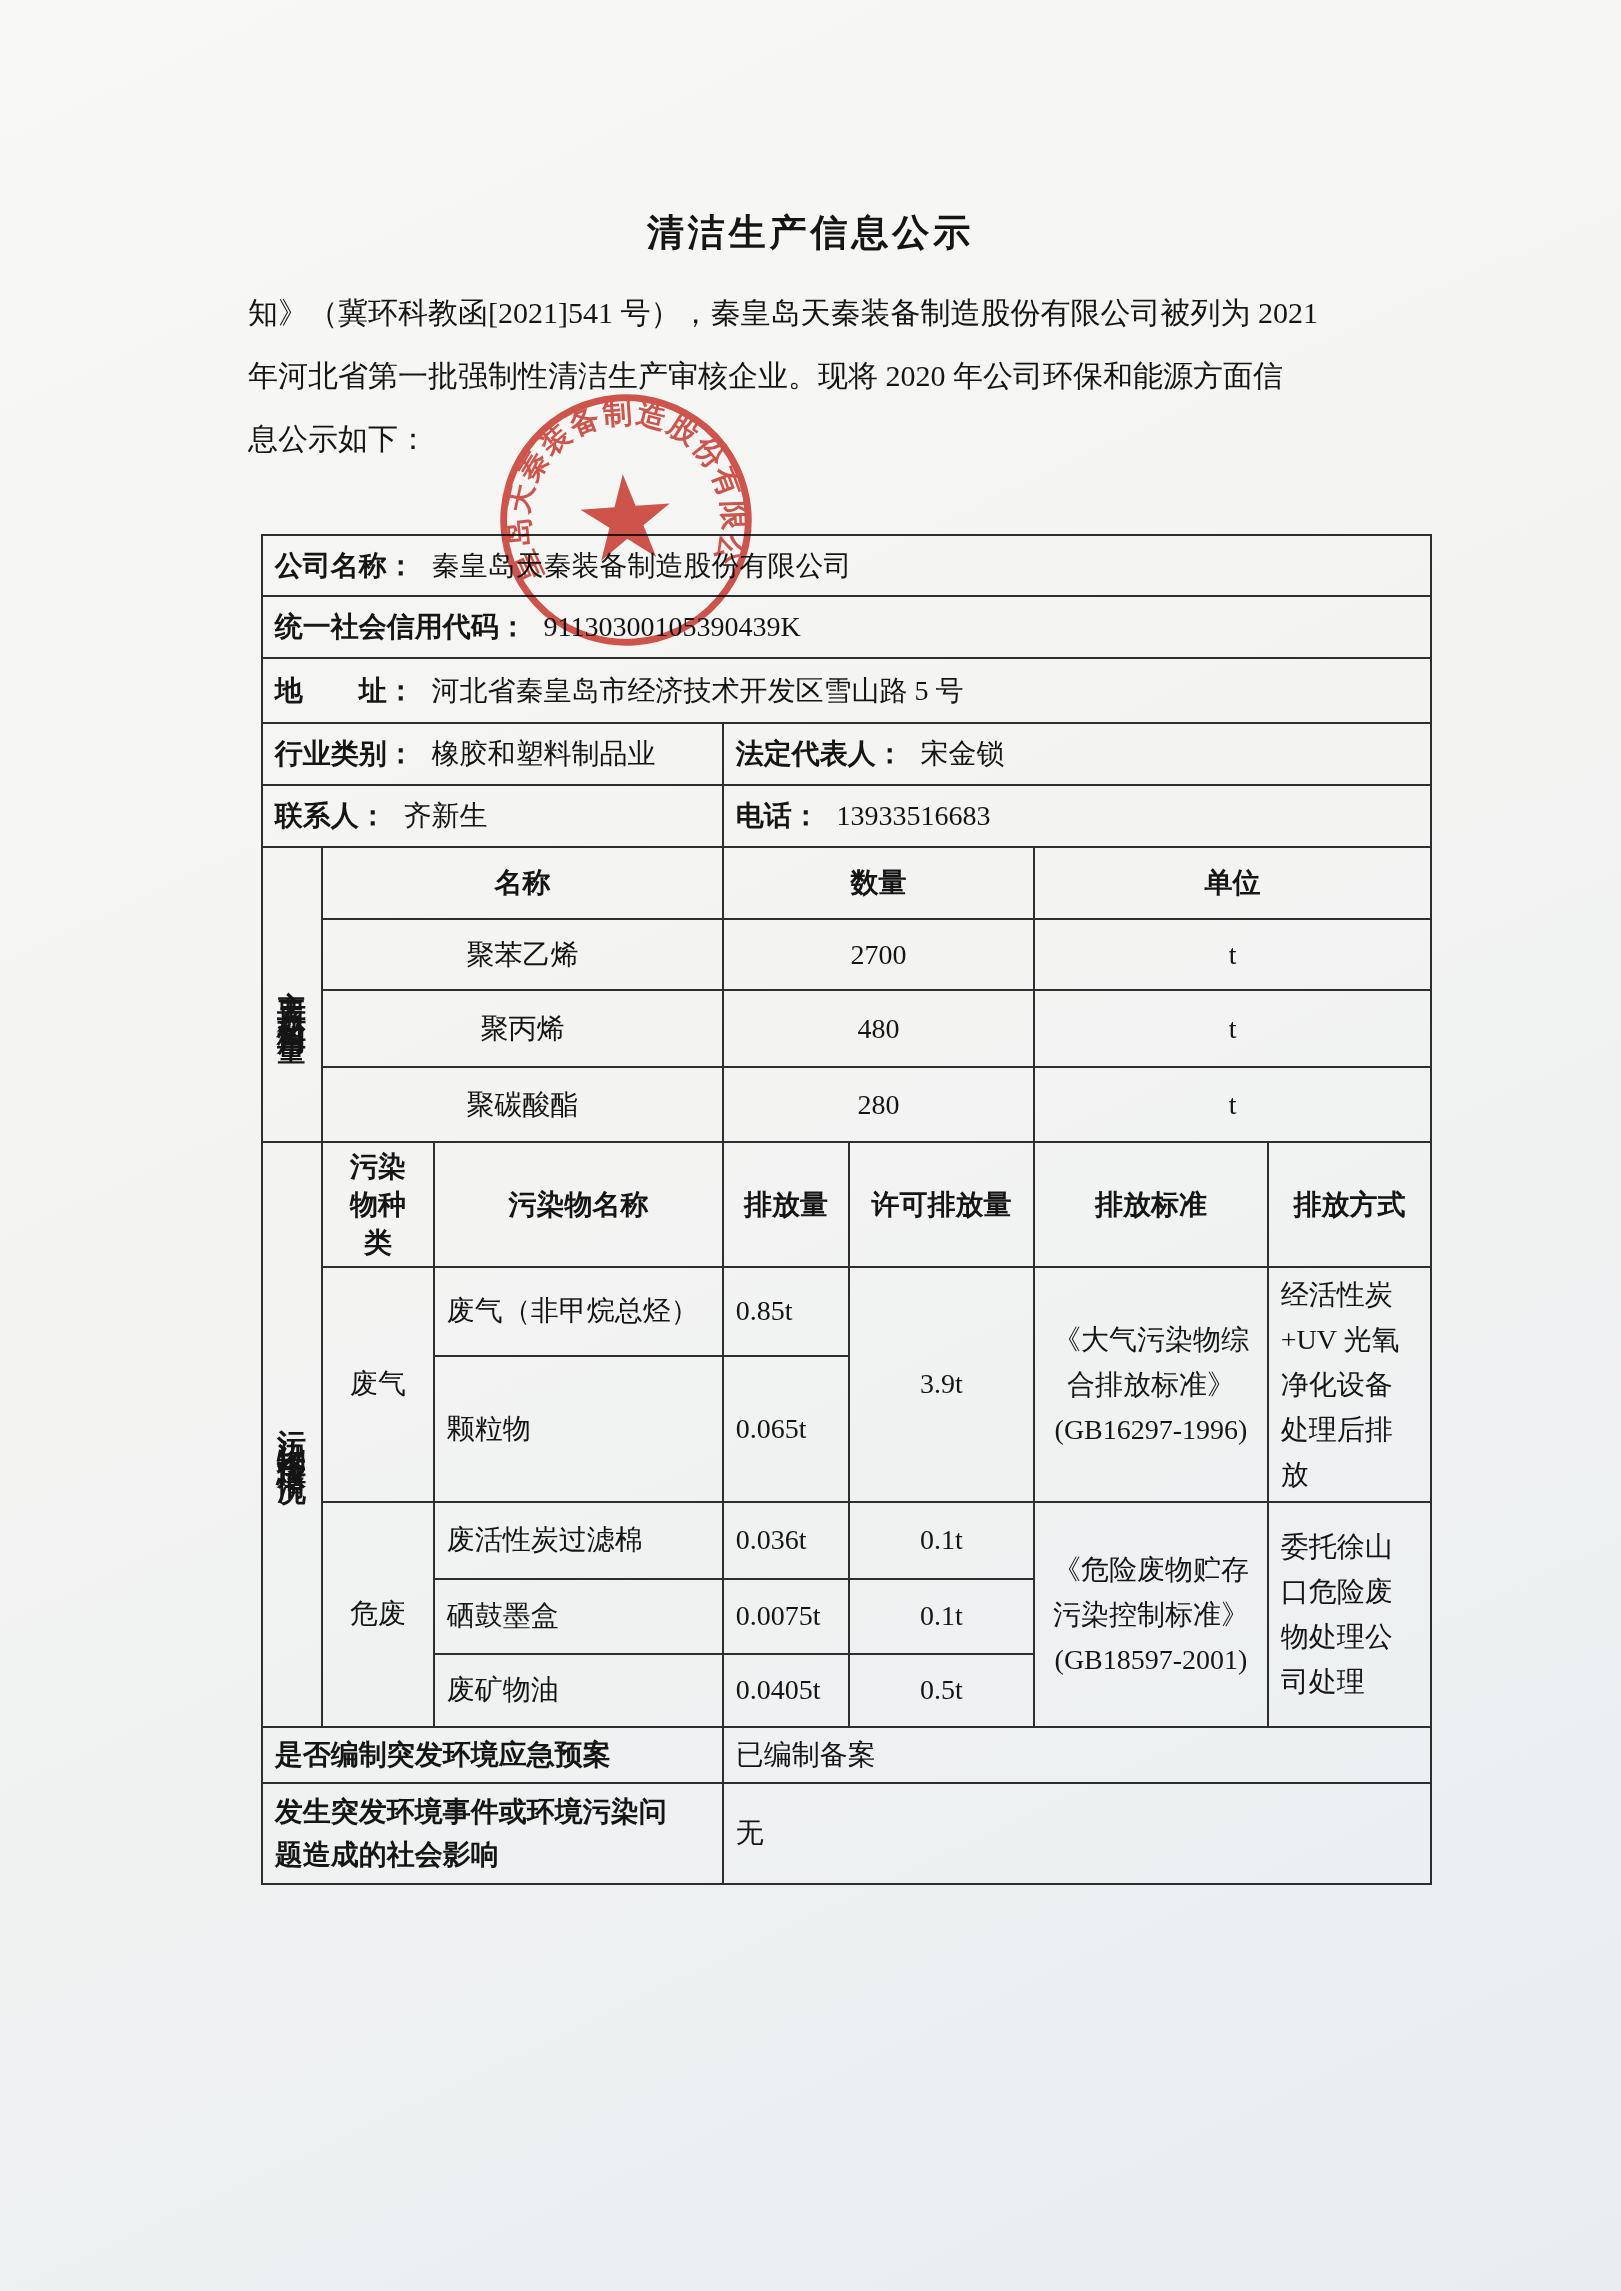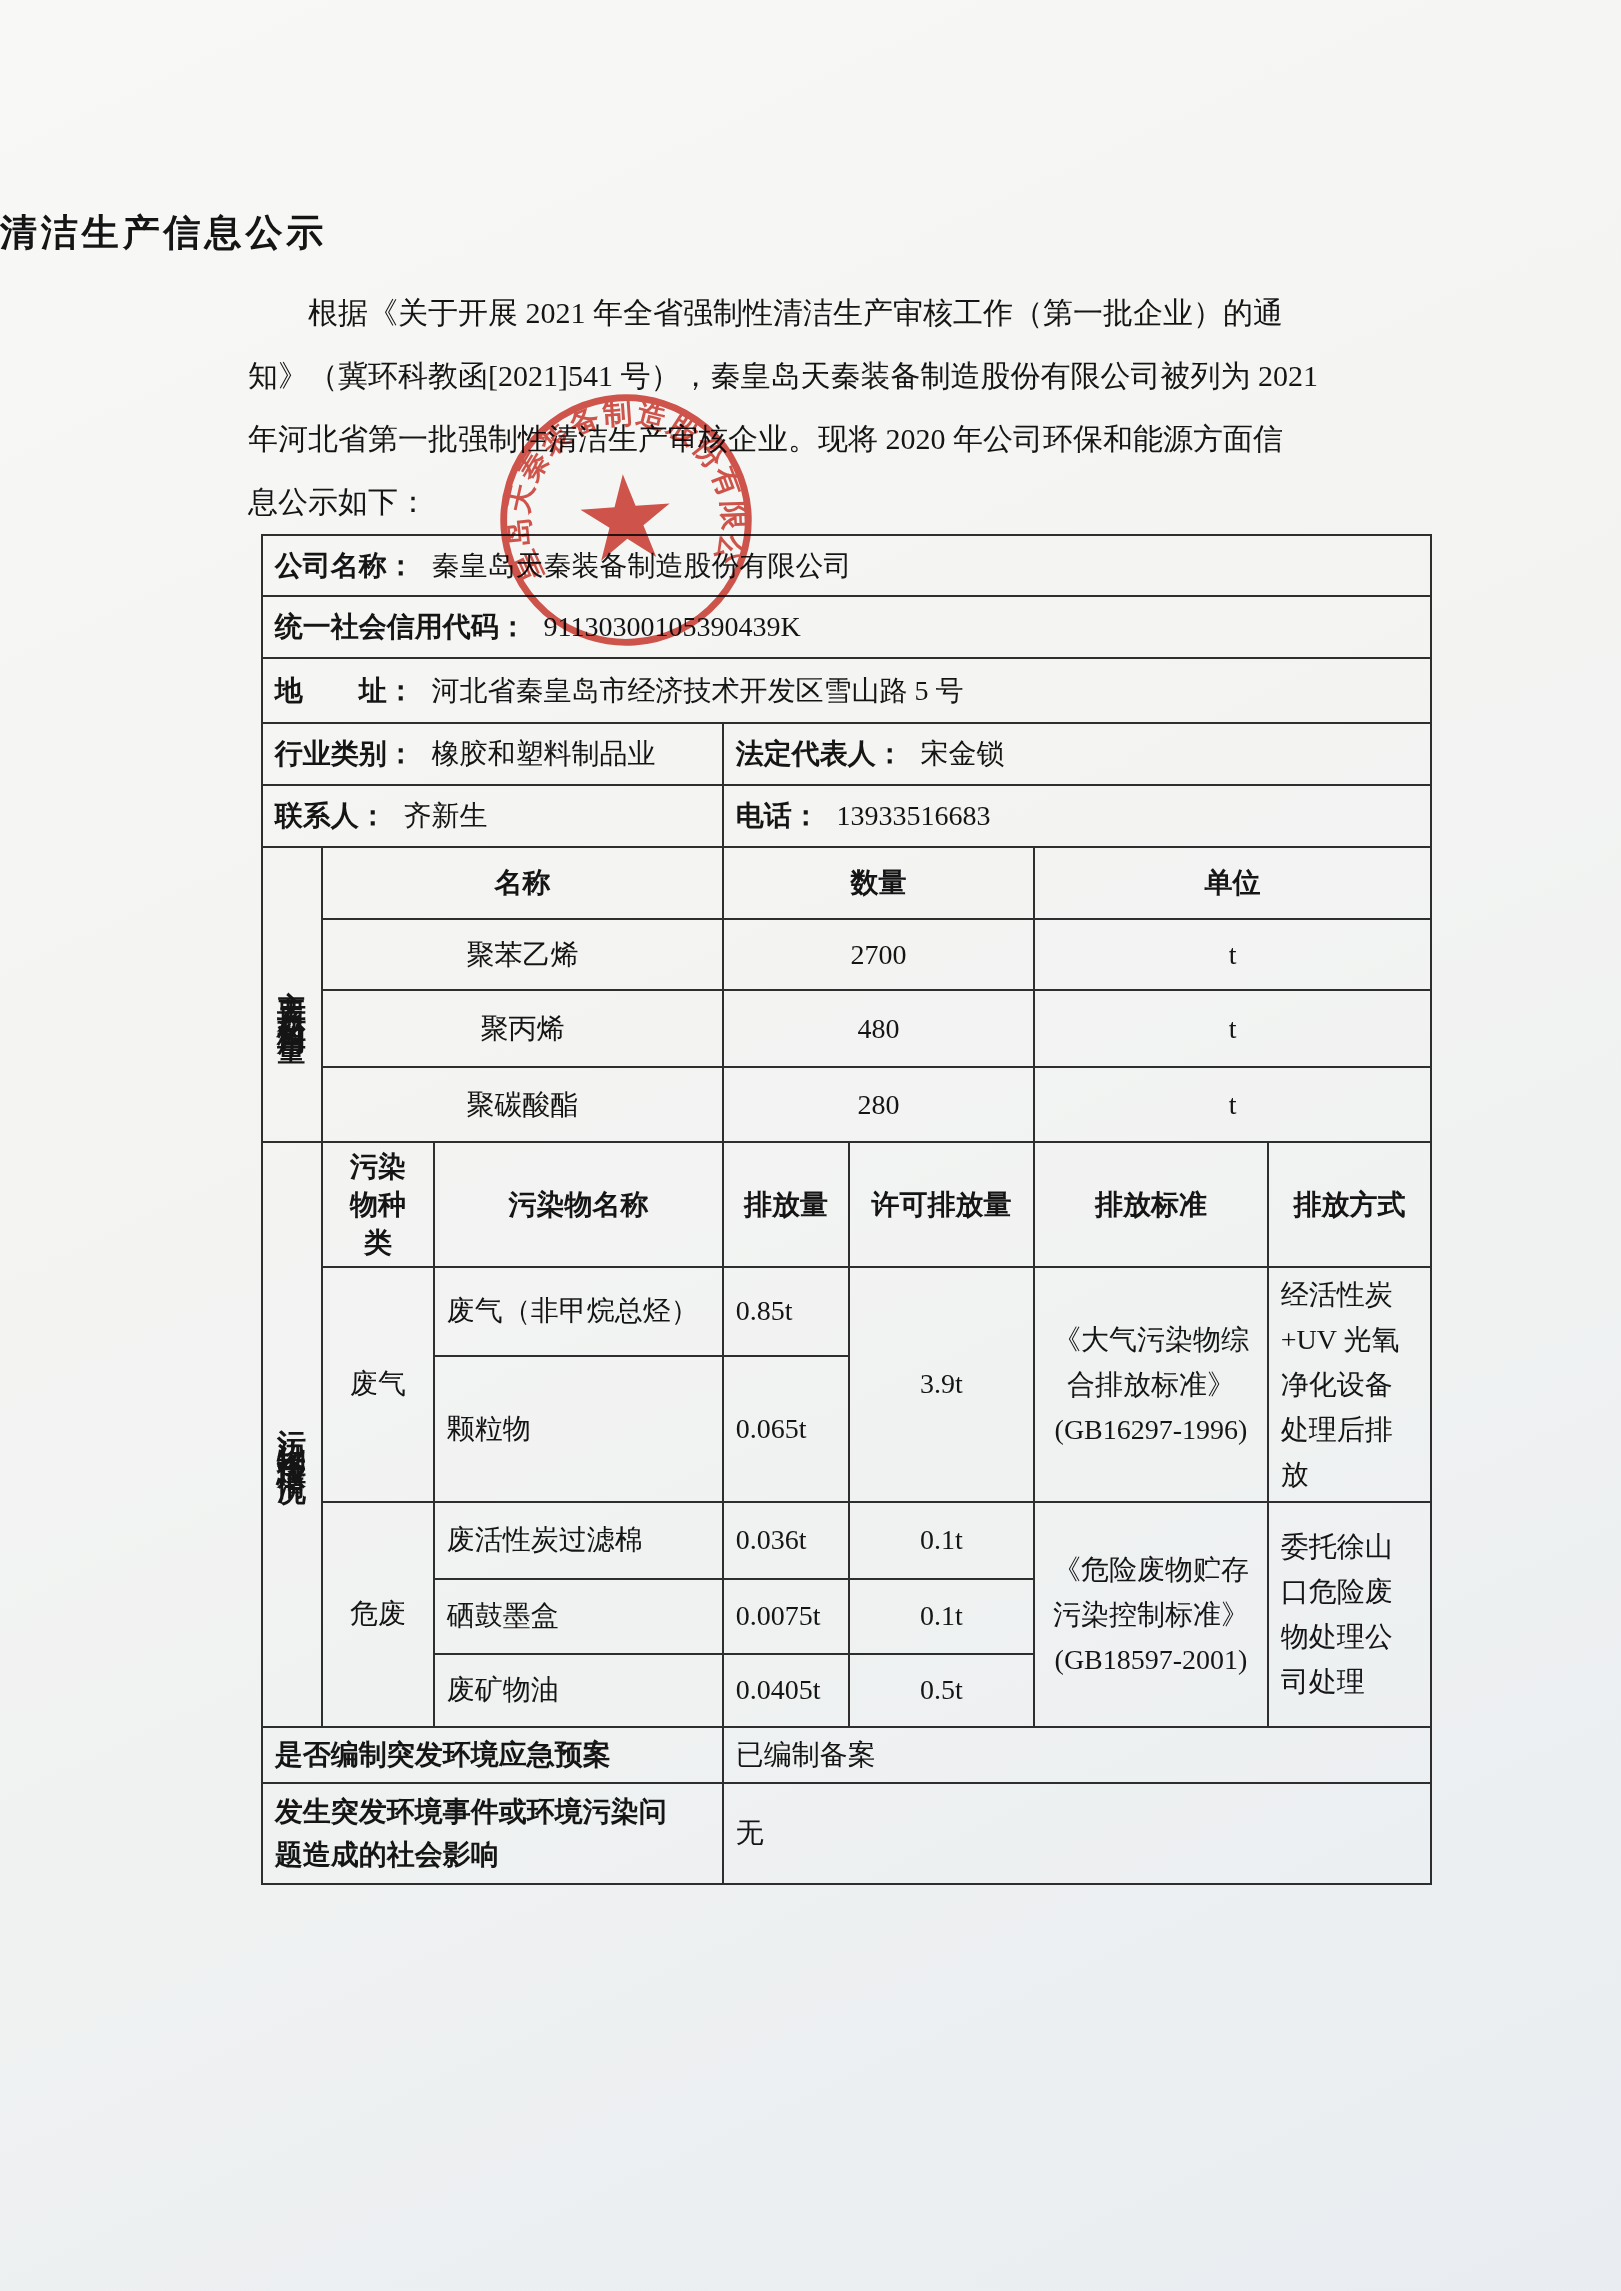--- a/index.html
+++ b/index.html
@@ -7,20 +7,21 @@
     width:1621px;height:2292px;
     background:linear-gradient(155deg,#f8f8f6 0%,#f3f4f2 45%,#e9edf1 100%);
     font-family:"Liberation Serif", serif;
     color:#151515;
     position:relative;
     overflow:hidden;
   }
   .page{position:absolute;inset:0;}
   .doc-title{
     position:absolute;top:208px;left:0;width:100%;
+    text-align:center;
     font-family:"Liberation Sans", sans-serif;
     font-weight:700;font-size:37px;letter-spacing:3.9px;
   }
   .intro{
     position:absolute;left:248px;top:281px;width:1184px;
     font-size:30px;line-height:63px;
   }
   .intro .line{white-space:nowrap;}
   .intro .indent{text-indent:2em;}
 
@@ -81,21 +82,20 @@
   }
 </style>
 </head>
 <body>
 
 <div class="page">
 
   <div class="doc-title">清洁生产信息公示</div>
 
   <div class="intro">
-    <div class="line indent">根据《关于开展 2021 年全省强制性清洁生产审核工作（第一批企业）的通</div>
     <div class="line">知》（冀环科教函[2021]541 号），秦皇岛天秦装备制造股份有限公司被列为 2021</div>
     <div class="line">年河北省第一批强制性清洁生产审核企业。现将 2020 年公司环保和能源方面信</div>
     <div class="line">息公示如下：</div>
   </div>
 
   <table class="sheet">
     <colgroup>
       <col style="width:60px">
         <col style="width:112px">
         <col style="width:289px">

